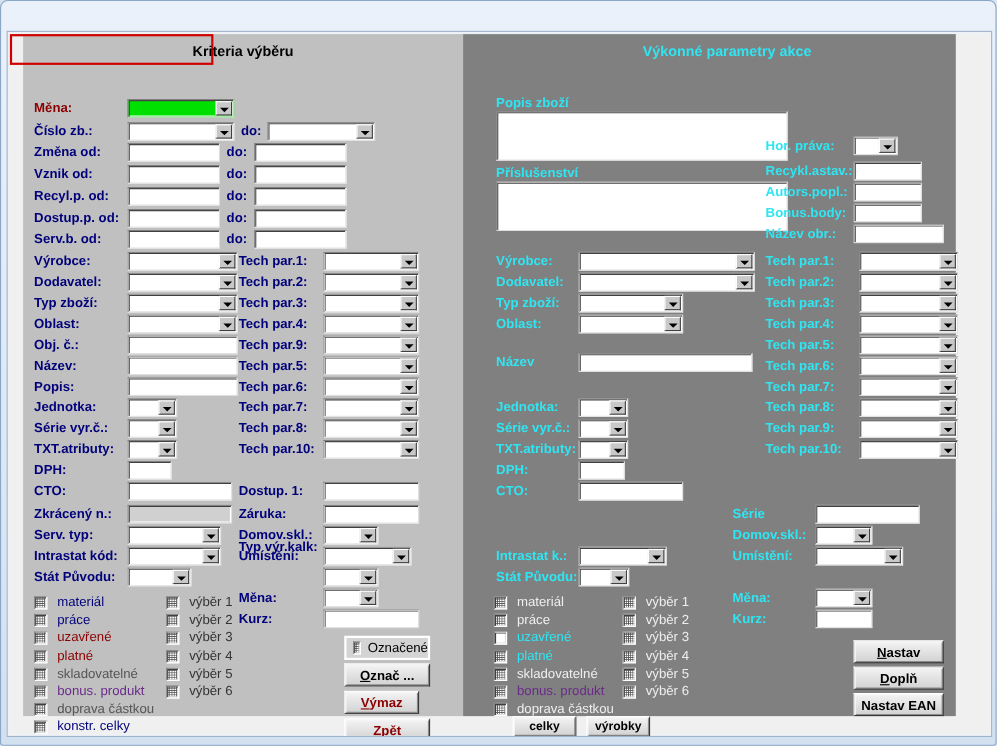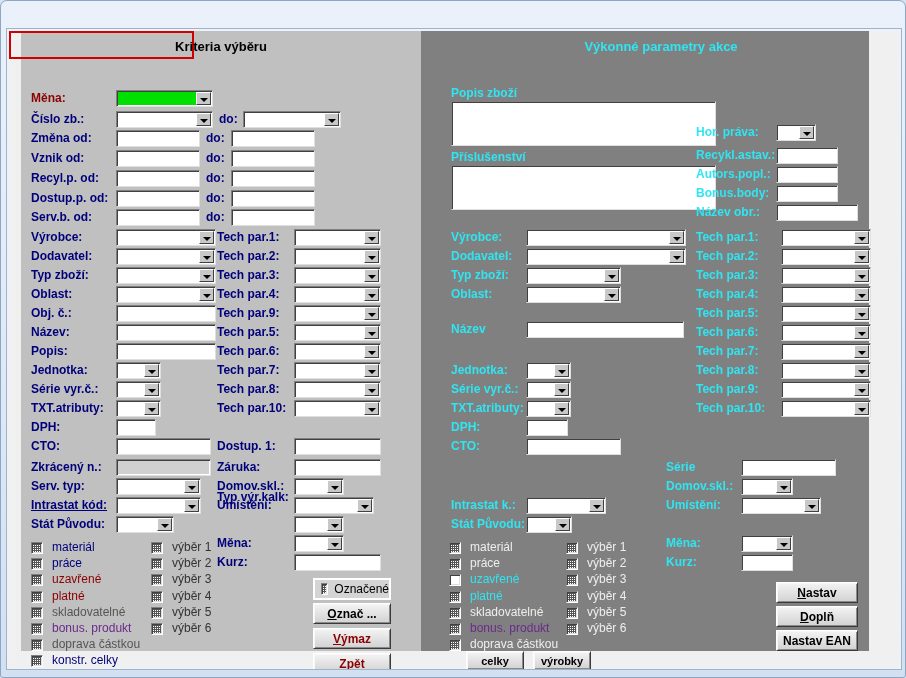--- a/index.html
+++ b/index.html
@@ -277,21 +277,21 @@
             <div class="arrow"></div>
           </div>
           <div class="lbl l-navy" style="left:22px;top:408px;">CTO:</div>
           <div class="tb" style="left:107px;top:407px;width:95px;"></div>
           <div class="lbl l-navy" style="left:22px;top:429px;">Zkrácený n.:</div>
           <div class="tb disabled" style="left:107px;top:428px;width:95px;"></div>
           <div class="lbl l-navy" style="left:22px;top:448px;">Serv. typ:</div>
           <div class="cb" style="left:107px;top:447px;width:85px;">
             <div class="arrow"></div>
           </div>
-          <div class="lbl l-navy" style="left:22px;top:467px;text-decoration:underline;">Intrastat kód:</div>
+          <div class="lbl l-navy" style="left:22px;top:467px;">Intrastat kód:</div>
           <div class="cb" style="left:107px;top:466px;width:85px;">
             <div class="arrow"></div>
           </div>
           <div class="lbl l-navy" style="left:22px;top:486px;">Stát Původu:</div>
           <div class="cb" style="left:107px;top:485px;width:58px;">
             <div class="arrow"></div>
           </div>
           <div style="left:14px;top:401px;width:185px;height:28px;box-sizing:border-box;border:2px solid #d00000;"></div>
           <div class="lbl l-navy" style="left:208px;top:408px;">Dostup. 1:</div>
           <div class="tb" style="left:285px;top:407px;width:87px;"></div>
@@ -344,21 +344,21 @@
           <div class="chk-lbl" style="left:163px;top:573.8px;color:#333333;">výběr 5</div>
           <div class="chk dither" style="left:142px;top:592px;"></div>
           <div class="chk-lbl" style="left:163px;top:590px;color:#333333;">výběr 6</div>
           <div class="btn flat" style="left:304px;top:547px;width:78px;height:22px;">
             <span class="chk dither" style="position:relative;left:0;top:0;display:inline-block;margin-right:6px;"></span>
             <span>Označené</span>
           </div>
           <div class="btn" style="left:304px;top:572px;width:78px;height:21px;">
             <span><u>O</u>znač ...</span>
           </div>
-          <div class="btn red" style="left:304px;top:597px;width:78px;height:21px;">
+          <div class="btn red" style="left:304px;top:597px;width:68px;height:21px;">
             <span><u>V</u>ýmaz</span>
           </div>
           <div class="btn red" style="left:304px;top:622px;width:78px;height:21px;">
             <span><u>Z</u>pět</span>
           </div>
           <div class="hdr l-cyan" style="left:542px;top:8px;width:220px;text-align:center;">Výkonné parametry akce</div>
           <div class="lbl l-cyan" style="left:442px;top:55px;">Popis zboží</div>
           <div class="tb" style="left:442px;top:70px;width:265px;height:45px;"></div>
           <div class="lbl l-cyan" style="left:442px;top:119px;">Příslušenství</div>
           <div class="tb" style="left:442px;top:134px;width:265px;height:45px;"></div>

